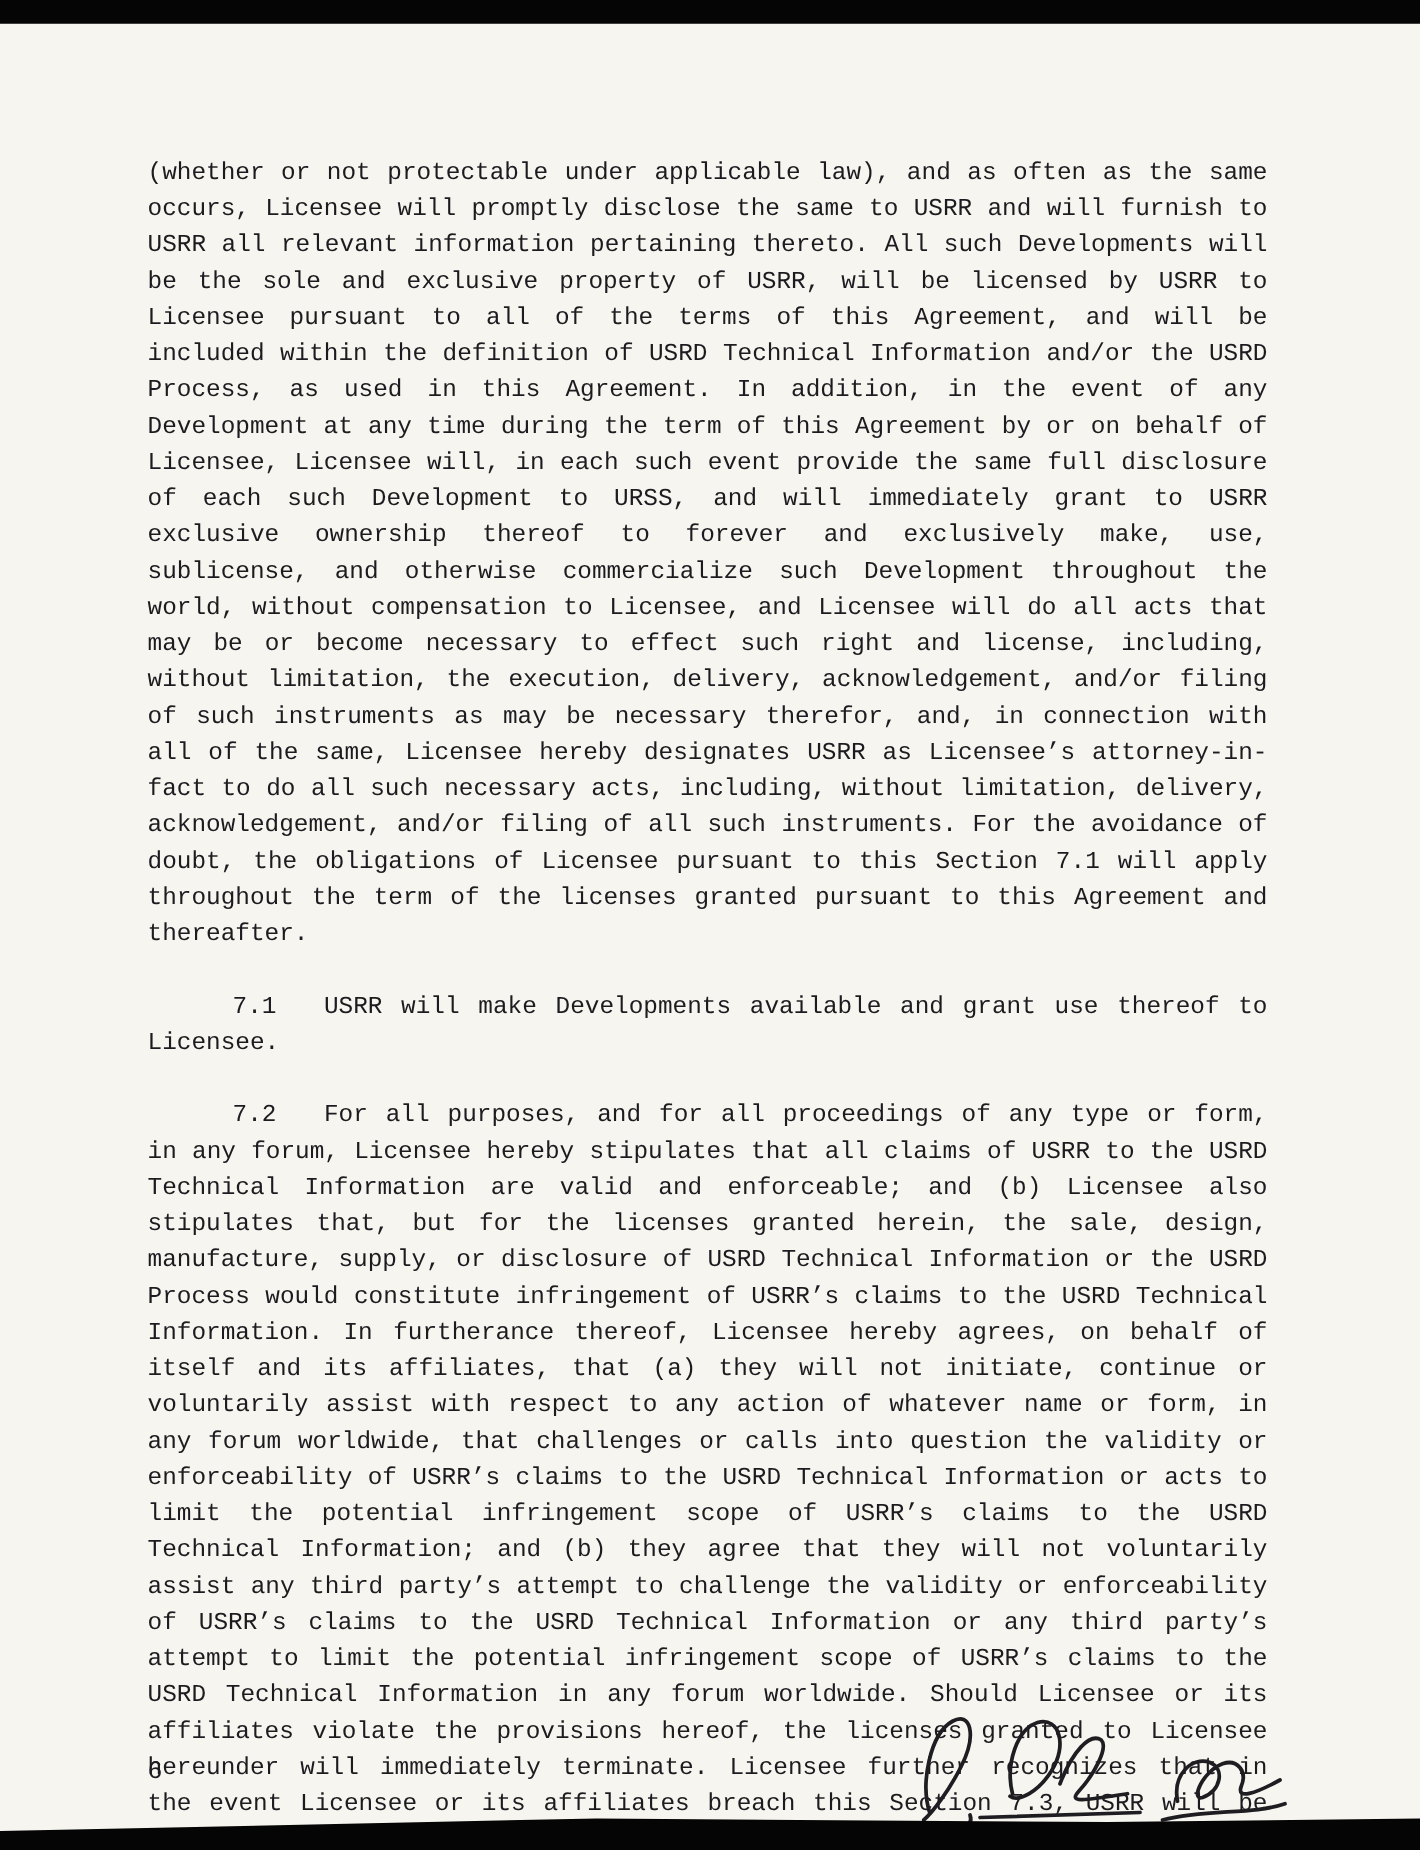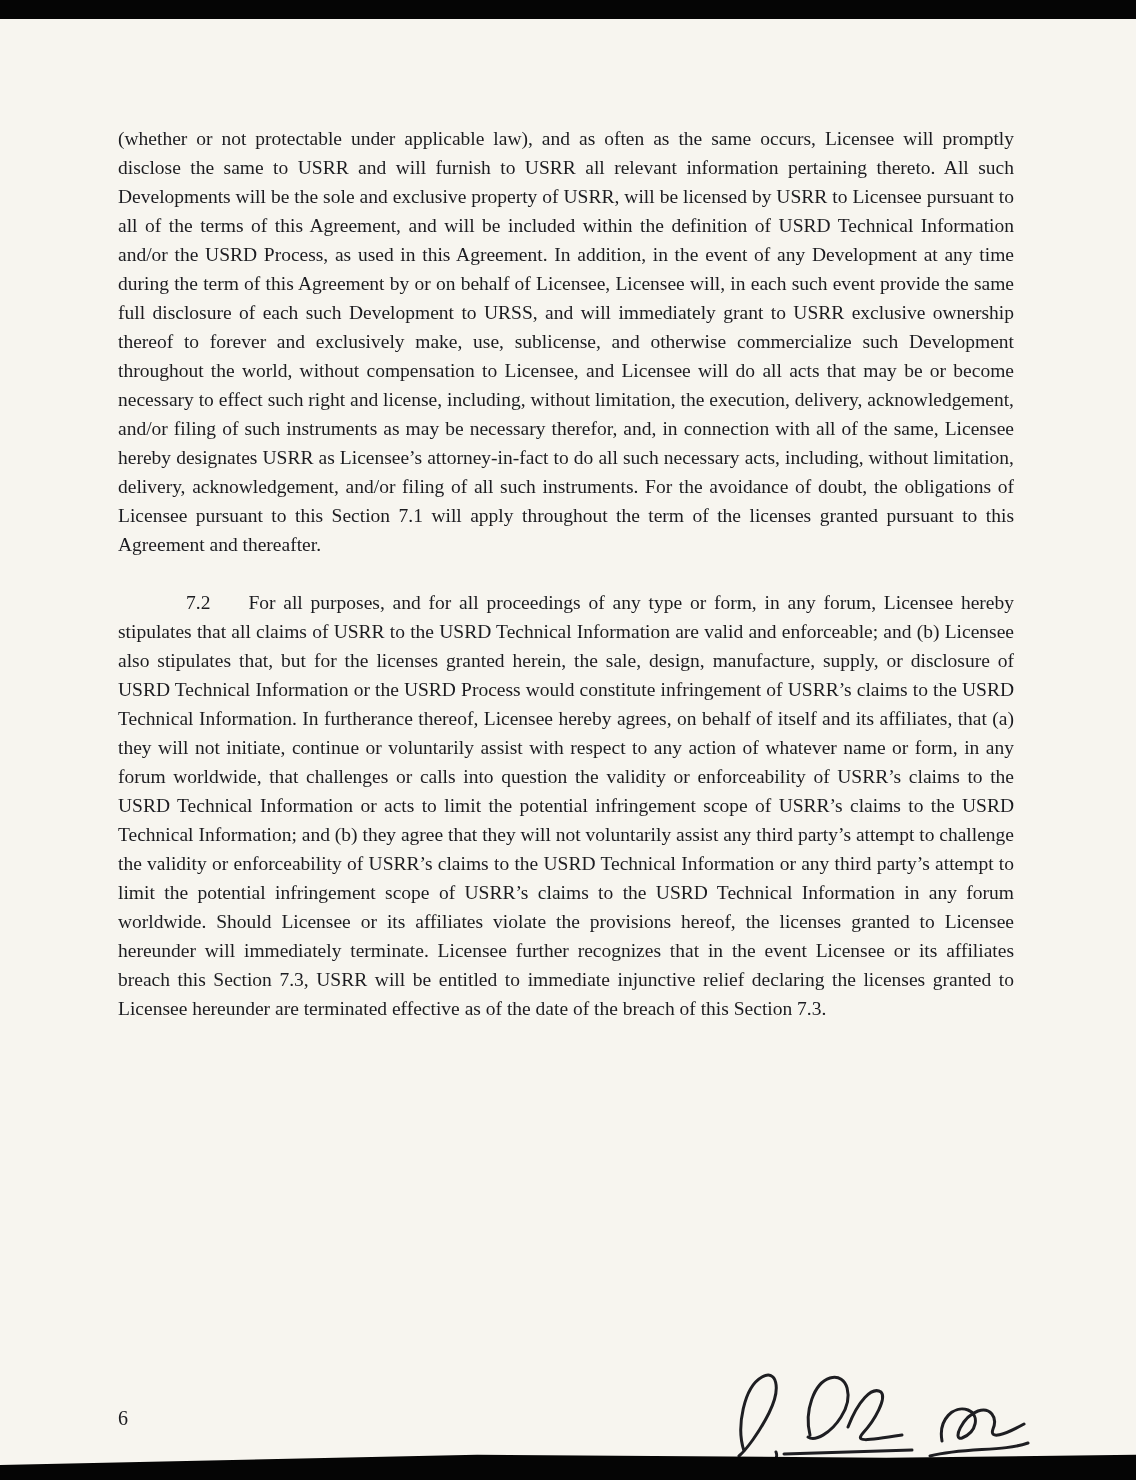--- a/index.html
+++ b/index.html
@@ -7,21 +7,21 @@
     padding: 0;
     background: #6b6b6b;
   }
   .page {
     position: relative;
     width: 1136px;
     height: 1480px;
     margin: 0 auto;
     background: #f7f5ef;
     overflow: hidden;
-    font-family: Liberation Serif, serif;
+    font-family: Liberation Mono, monospace;
     color: #1c1c20;
   }
   
   .scan-bar-top {
     position: absolute;
     top: 0; left: 0;
     width: 100%;
     height: 19px;
     background: #050505;
   }
@@ -75,20 +75,23 @@
 </head>
 <body>
 
 <div class="page">
 
   <div class="scan-bar-top"></div>
 
   <div class="content">
     <p>(whether or not protectable under applicable law), and as often as the same occurs, Licensee will promptly disclose the same to USRR and will furnish to USRR all relevant information pertaining thereto. All such Developments will be the sole and exclusive property of USRR, will be licensed by USRR to Licensee pursuant to all of the terms of this Agreement, and will be included within the definition of USRD Technical Information and/or the USRD Process, as used in this Agreement. In addition, in the event of any Development at any time during the term of this Agreement by or on behalf of Licensee, Licensee will, in each such event provide the same full disclosure of each such Development to URSS, and will immediately grant to USRR exclusive ownership thereof to forever and exclusively make, use, sublicense, and otherwise commercialize such Development throughout the world, without compensation to Licensee, and Licensee will do all acts that may be or become necessary to effect such right and license, including, without limitation, the execution, delivery, acknowledgement, and/or filing of such instruments as may be necessary therefor, and, in connection with all of the same, Licensee hereby designates USRR as Licensee’s attorney-in-fact to do all such necessary acts, including, without limitation, delivery, acknowledgement, and/or filing of all such instruments. For the avoidance of doubt, the obligations of Licensee pursuant to this Section 7.1 will apply throughout the term of the licenses granted pursuant to this Agreement and thereafter.</p>
 
+    <p class="section-para">
+      <span>7.1</span><span class="tab-space"></span><span>USRR will make Developments available and grant use thereof to Licensee.</span>
+    </p>
 
     <p class="section-para">
       <span>7.2</span><span class="tab-space"></span><span>For all purposes, and for all proceedings of any type or form, in any forum, Licensee hereby stipulates that all claims of USRR to the USRD Technical Information are valid and enforceable; and (b) Licensee also stipulates that, but for the licenses granted herein, the sale, design, manufacture, supply, or disclosure of USRD Technical Information or the USRD Process would constitute infringement of USRR’s claims to the USRD Technical Information. In furtherance thereof, Licensee hereby agrees, on behalf of itself and its affiliates, that (a) they will not initiate, continue or voluntarily assist with respect to any action of whatever name or form, in any forum worldwide, that challenges or calls into question the validity or enforceability of USRR’s claims to the USRD Technical Information or acts to limit the potential infringement scope of USRR’s claims to the USRD Technical Information; and (b) they agree that they will not voluntarily assist any third party’s attempt to challenge the validity or enforceability of USRR’s claims to the USRD Technical Information or any third party’s attempt to limit the potential infringement scope of USRR’s claims to the USRD Technical Information in any forum worldwide. Should Licensee or its affiliates violate the provisions hereof, the licenses granted to Licensee hereunder will immediately terminate. Licensee further recognizes that in the event Licensee or its affiliates breach this Section 7.3, USRR will be entitled to immediate injunctive relief declaring the licenses granted to Licensee hereunder are terminated effective as of the date of the breach of this Section 7.3.</span>
     </p>
   </div>
 
   <div class="page-number">6</div>
 
   <div class="signatures">
     <svg viewBox="0 0 324 112" xmlns="http://www.w3.org/2000/svg">

